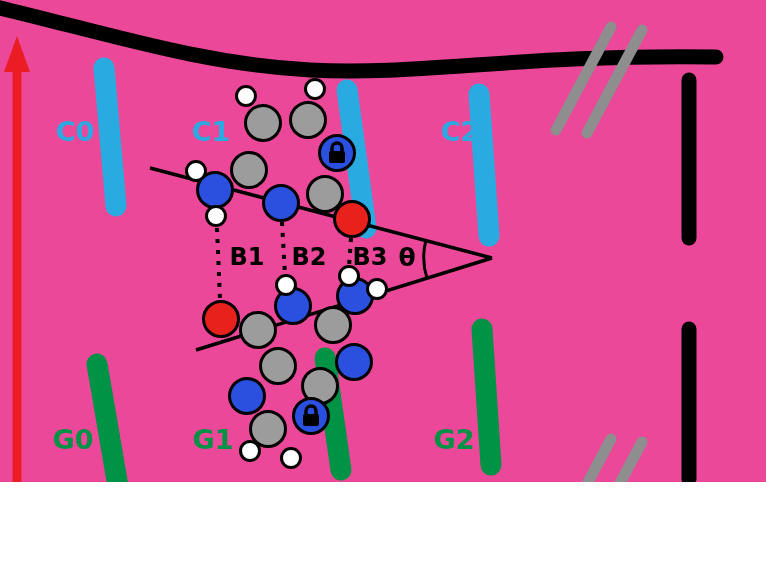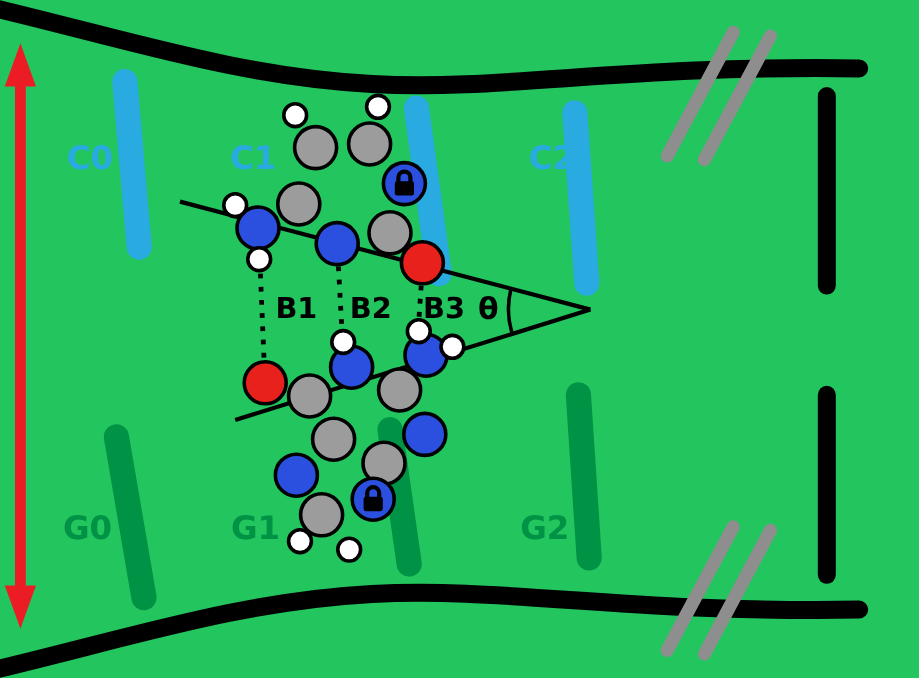--- a/index.html
+++ b/index.html
@@ -1,16 +1,16 @@
 <!DOCTYPE html>
 <html><head>
 <meta charset="utf-8">
 <style>
   html,body{margin:0;padding:0;background:#fff;}
-  .stage{width:766px;height:565px;position:relative;overflow:hidden;background:#22c55e;}
+  .stage{width:766px;height:482px;position:relative;overflow:hidden;background:#ec4899;}
   svg{display:block;}
   .backbone{stroke:#000;stroke-width:15;stroke-linecap:round;fill:none;}
   .break-mark{stroke:#8e8e8e;stroke-width:11;stroke-linecap:round;}
   .c-bar{stroke:#29abe2;stroke-width:21;stroke-linecap:round;}
   .g-bar{stroke:#009245;stroke-width:21;stroke-linecap:round;}
   .angle-line{stroke:#000;stroke-width:3.5;fill:none;}
   .angle-arc{stroke:#000;stroke-width:3;fill:none;}
   .arrow-line{stroke:#ec1c24;stroke-width:9;}
   .arrow-head{fill:#ec1c24;}
   .hbond{stroke:#000;stroke-width:4;stroke-dasharray:4 7;fill:none;}

